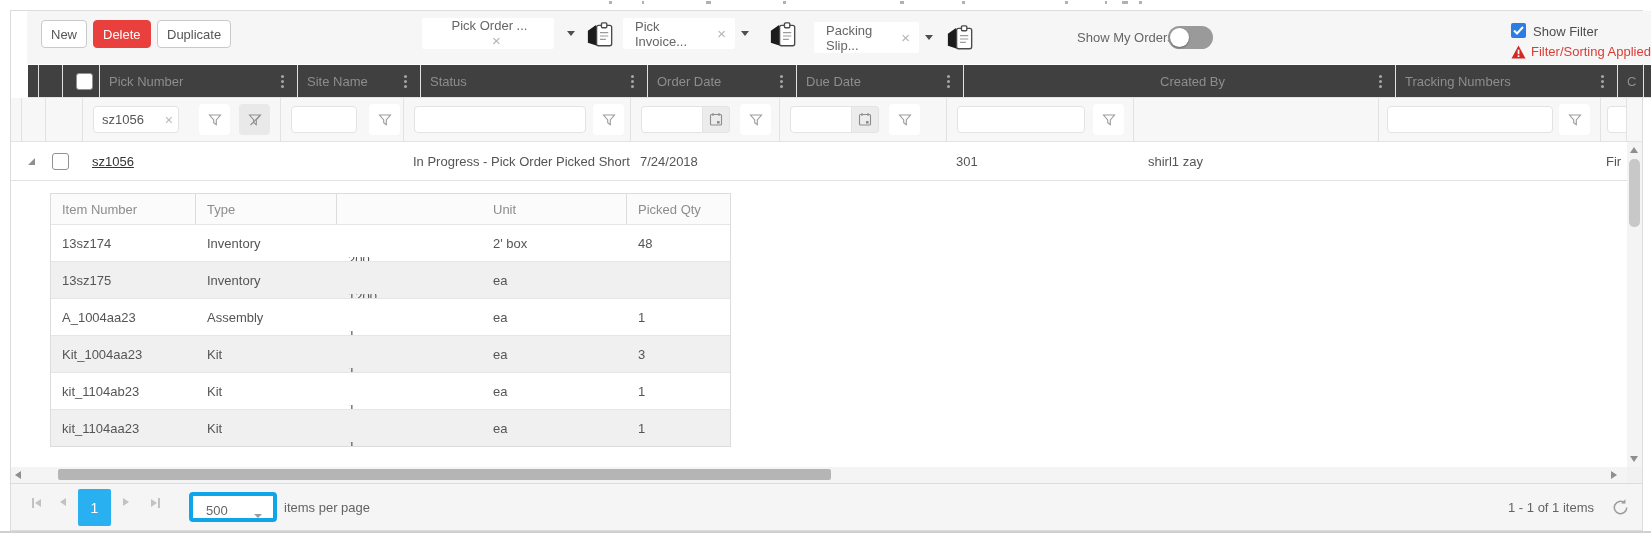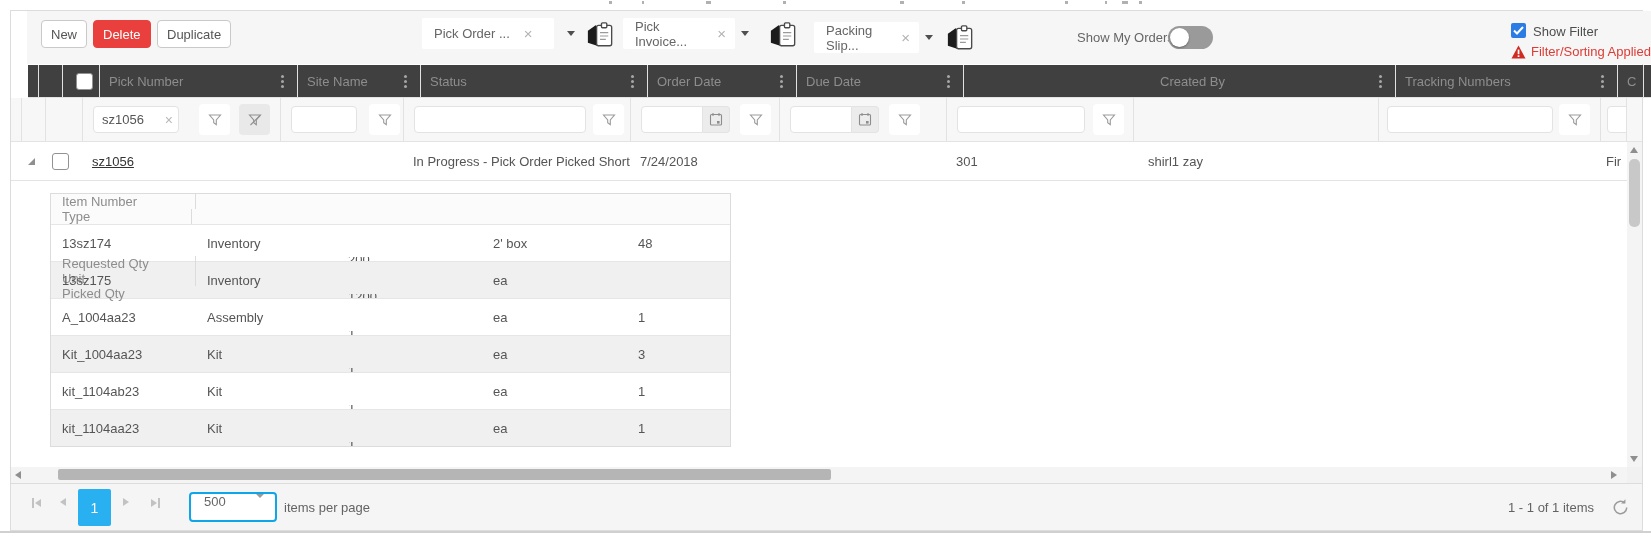--- a/index.html
+++ b/index.html
@@ -62,21 +62,21 @@
   .fbtn.gray{background:#e9e9e9;}
   .calbtn{width:27px;height:27px;background:#ececec;border:1px solid #e3e3e3;border-left:none;
     border-radius:0 4px 4px 0;display:flex;align-items:center;justify-content:center;box-sizing:border-box;flex:none;cursor:pointer;}
   .date-input{border-radius:4px 0 0 4px;width:62px;}
 
   .rowlink{color:#333;text-decoration:underline;cursor:pointer;}
 
   
   .detail{position:absolute;left:0;top:170px;width:1616px;height:286px;background:#fff;}
   .subtable{position:absolute;left:39px;top:12px;width:681px;border:1px solid #dcdcdc;box-sizing:border-box;background:#fff;}
-  .sthead{display:flex;height:30px;background:#fbfbfb;color:#8d8d8d;flex-direction:column;}
+  .sthead{display:flex;height:30px;background:#fbfbfb;color:#8d8d8d;}
   .sthead .stc{border-right:1px solid #dcdcdc;}
   .sthead .stc:last-child{border-right:none;}
   .strow{display:flex;height:36px;border-top:1px solid #e6e6e6;color:#555;background:#fff;}
   .strow.alt{background:#f0f0f0;}
   .stc{display:flex;align-items:center;padding-left:11px;box-sizing:border-box;flex:none;overflow:hidden;}
   .stc0{width:145px;} .stc1{width:141px;} .stc2{width:145px;margin-top:32px;} .stc3{width:145px;} .stc4{width:103px;}
 
   
   .hscroll{position:absolute;left:0;top:456px;width:1616px;height:16px;background:#f4f4f4;}
   .hthumb{position:absolute;left:47px;top:2px;width:773px;height:11px;background:#b5b5b5;border-radius:2px;}
@@ -91,22 +91,22 @@
   .vthumb{position:absolute;left:2px;top:17px;width:11px;height:68px;background:#c8c8c8;border-radius:5px;}
 
   
   .pager{position:absolute;left:0;top:472px;width:100%;height:47px;background:#f5f5f5;border-top:1px solid #dcdcdc;box-sizing:border-box;}
   .pgbtn{position:absolute;top:14px;display:flex;align-items:center;gap:1px;cursor:pointer;}
   .pg-tri-l{width:0;height:0;border-top:4.5px solid transparent;border-bottom:4.5px solid transparent;border-right:6px solid #c2c2c2;}
   .pg-tri-r{width:0;height:0;border-top:4.5px solid transparent;border-bottom:4.5px solid transparent;border-left:6px solid #c2c2c2;}
   .pg-bar{width:2px;height:10px;background:#c2c2c2;}
   .pg-num{position:absolute;left:67px;top:5px;width:33px;height:37px;background:#28b0f0;color:#fff;
     display:flex;align-items:center;justify-content:center;font-size:14px;border-radius:2px;cursor:pointer;}
-  .size-select{position:absolute;left:178px;top:8px;width:88px;height:30px;background:#fff;border:2px solid #0ea5e9;
-    border-radius:4px;display:flex;align-items:flex-start;padding-left:13px;box-sizing:border-box;color:#666;cursor:pointer;}
+  .size-select{position:absolute;left:178px;top:8px;width:88px;height:30px;background:#fff;border:4px solid #0ea5e9;
+    border-radius:4px;display:flex;align-items:flex-end;padding-left:13px;box-sizing:border-box;color:#666;cursor:pointer;}
   .size-caret{position:absolute;right:11px;width:0;height:0;border-left:4px solid transparent;
     border-right:4px solid transparent;border-top:4.5px solid #9b9b9b;}
   .pg-label{position:absolute;left:273px;top:16px;color:#636363;}
   .pg-range{position:absolute;right:48px;top:16px;color:#636363;}
   .pg-refresh{position:absolute;right:12px;top:14px;cursor:pointer;}
 
   .bottom-line{position:absolute;left:0;top:531px;width:1651px;height:2px;background:#d0d0d0;}
 </style>
 </head>
 <body>
@@ -124,21 +124,21 @@
   <span class="frag" style="left:1139px;width:3px;"></span>
 </div>
 
 <div class="panel">
 
   <div class="toolbar">
     <div class="btn" style="left:14px;">New</div>
     <div class="btn danger" style="left:66px;">Delete</div>
     <div class="btn" style="left:130px;">Duplicate</div>
 
-    <div class="combo" style="left:395px;width:132px;">
+    <div class="combo" style="left:395px;width:132px;flex-direction:column;">
       <span>Pick Order ...</span>
       <span class="clear-x">×</span>
     </div>
     <span class="combo-caret" style="left:540px;"></span>
     <svg class="clip-icon" style="left:557px;" viewBox="0 0 34 34">
       <path d="M4 11 L12 5.5 L15 8 L15 27 L4 23.5 Z" fill="#1c1c1c"></path>
       <rect x="13" y="5.5" width="15.5" height="21" rx="2" fill="#fff" stroke="#4a4a4a" stroke-width="1.4"></rect>
       <rect x="18" y="3" width="5.5" height="5" rx="1" fill="#fff" stroke="#4a4a4a" stroke-width="1.4"></rect>
       <path d="M16.5 13h8.5M16.5 16.5h8.5M16.5 20h6" stroke="#9a9a9a" stroke-width="1.2" fill="none"></path>
     </svg>

